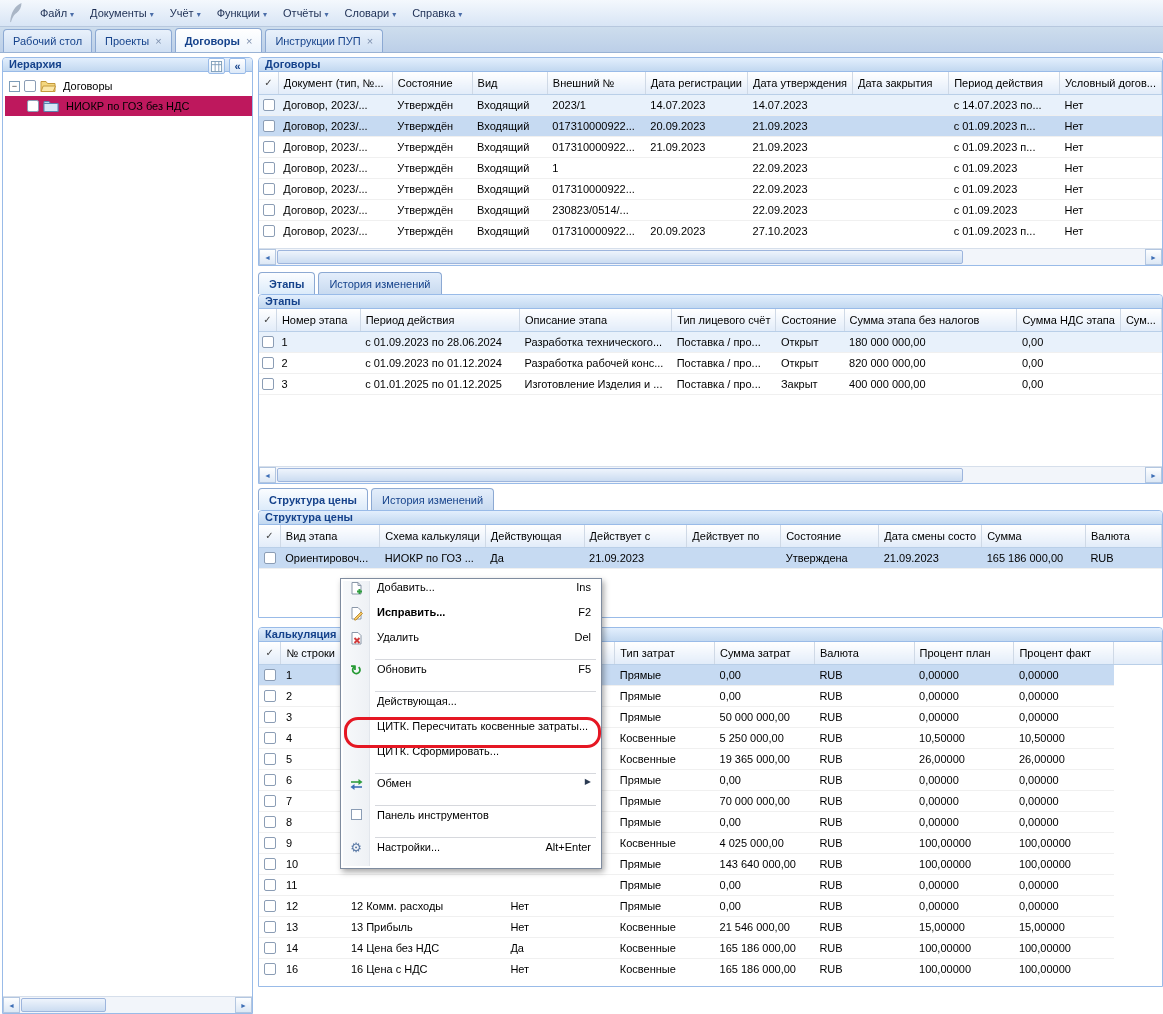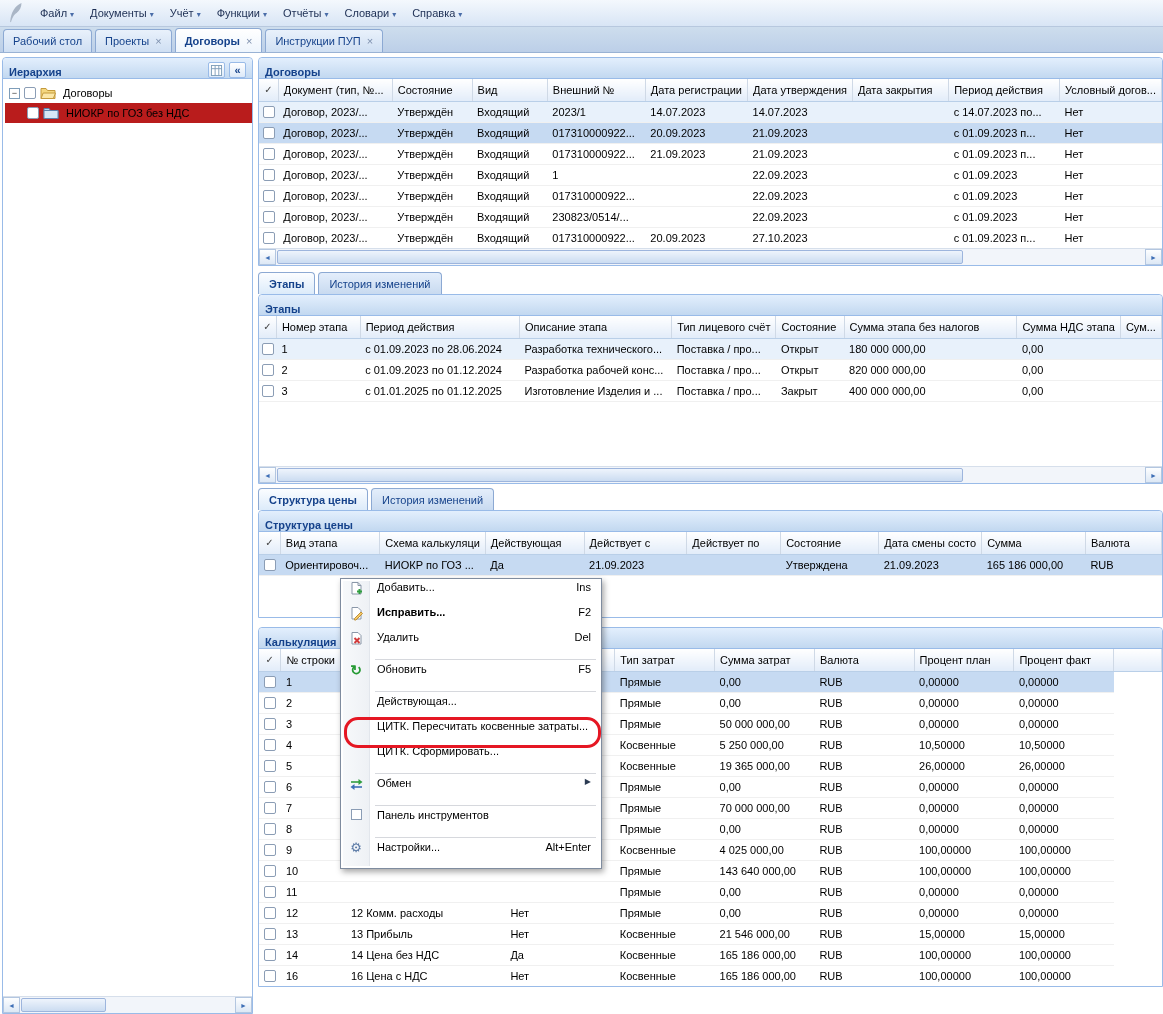--- a/index.html
+++ b/index.html
@@ -19,22 +19,22 @@
     background:linear-gradient(#cddded,#bccfe8);border-bottom:1px solid #99b2d4;
     display:flex;align-items:flex-end;padding:0 3px;gap:3px}
   .tab{height:23px;display:flex;align-items:center;padding:0 9px;white-space:nowrap;
     background:linear-gradient(#e9f1fb,#cfdff3);border:1px solid #8ca9d3;border-bottom:none;
     border-radius:4px 4px 0 0;color:#15428b}
   .tab.active{background:linear-gradient(#ffffff,#eef5fd);font-weight:bold;height:24px}
   .tab .x{color:#7c8fad;font-size:11px;margin-left:6px;font-weight:normal}
 
   
   .panel{position:absolute;border:1px solid #99bbe8;background:#fff;border-radius:4px 4px 0 0}
-  .panel-hd{height:21px;background:linear-gradient(#e3effd,#c2d8f0);border-bottom:1px solid #99bbe8;
-    color:#15428b;font-weight:bold;display:flex;align-items:flex-end;padding:0 6px;border-radius:4px 4px 0 0}
+  .panel-hd{height:14px;background:linear-gradient(#e3effd,#c2d8f0);border-bottom:1px solid #99bbe8;
+    color:#15428b;font-weight:bold;display:flex;align-items:flex-start;padding:0 6px;border-radius:4px 4px 0 0}
   .grid-wrap{overflow:hidden;background:#fff}
 
   
   table.grid{border-collapse:collapse;table-layout:fixed}
   .grid th{height:22px;background:linear-gradient(#ffffff,#e2ecf9);
     border-right:1px solid #cfd9e6;border-bottom:1px solid #b9cfe8;
     font-weight:normal;text-align:left;padding:0 5px;overflow:hidden;white-space:nowrap}
   .grid th.cb{text-align:center;padding:0;font-size:10px;color:#444}
   .grid td{height:21px;border-bottom:1px solid #f0f0f0;padding:0 5px;white-space:nowrap;overflow:hidden;background:#fff}
   .grid td.cbCell{text-align:center;padding:0}
@@ -55,21 +55,21 @@
 
   
   .sidebar{position:absolute;left:2px;top:57px;width:251px;height:957px;border:1px solid #99bbe8;background:#fff;border-radius:4px 4px 0 0}
   .hd-tools{margin-left:auto;display:flex;align-items:center;gap:4px}
   .tool{width:17px;height:16px;display:flex;align-items:center;justify-content:center;
     border:1px solid #99bbe8;background:linear-gradient(#ffffff,#dce9f8);border-radius:2px;
     color:#15428b;font-weight:bold;font-size:11px;line-height:1}
   .tree{padding:4px 0 0 2px}
   .tree-row{height:20px;display:flex;align-items:center;gap:4px;padding-left:4px;white-space:nowrap}
   .tree-row.child{padding-left:22px}
-  .tree-row.selected{background:#b91c1c}
+  .tree-row.selected{background:#be185d}
   .expander{width:11px;height:11px;border:1px solid #7e9db9;background:#fff;font-size:9px;line-height:9px;
     display:flex;align-items:center;justify-content:center;color:#333;flex:0 0 auto}
   .tlabel{padding:0 3px}
 
   
   .subtabs{position:absolute;height:23px;display:flex;gap:3px;align-items:flex-end}
   .stab{height:22px;padding:0 10px;display:flex;align-items:center;border:1px solid #8ca9d3;border-bottom:none;
     border-radius:4px 4px 0 0;background:linear-gradient(#e4eefb,#c8daf0);color:#15428b;white-space:nowrap}
   .stab.active{background:linear-gradient(#fbfdff,#dcebfa);font-weight:bold}
 

